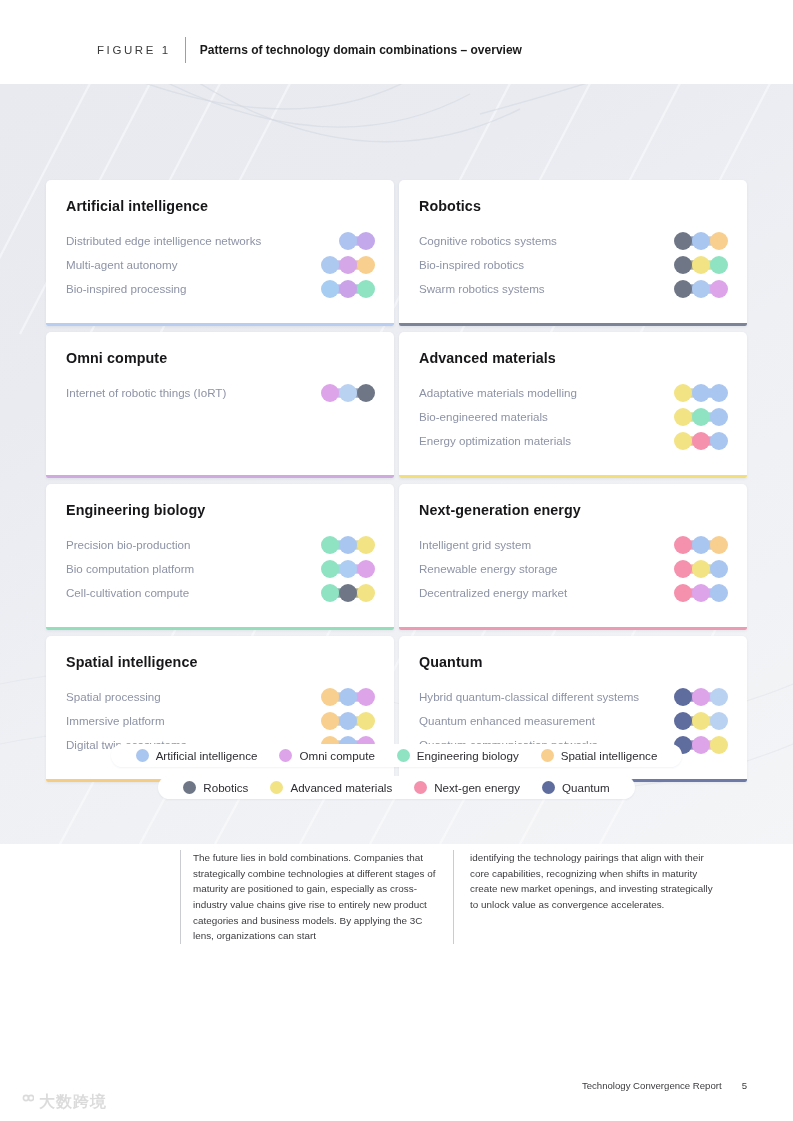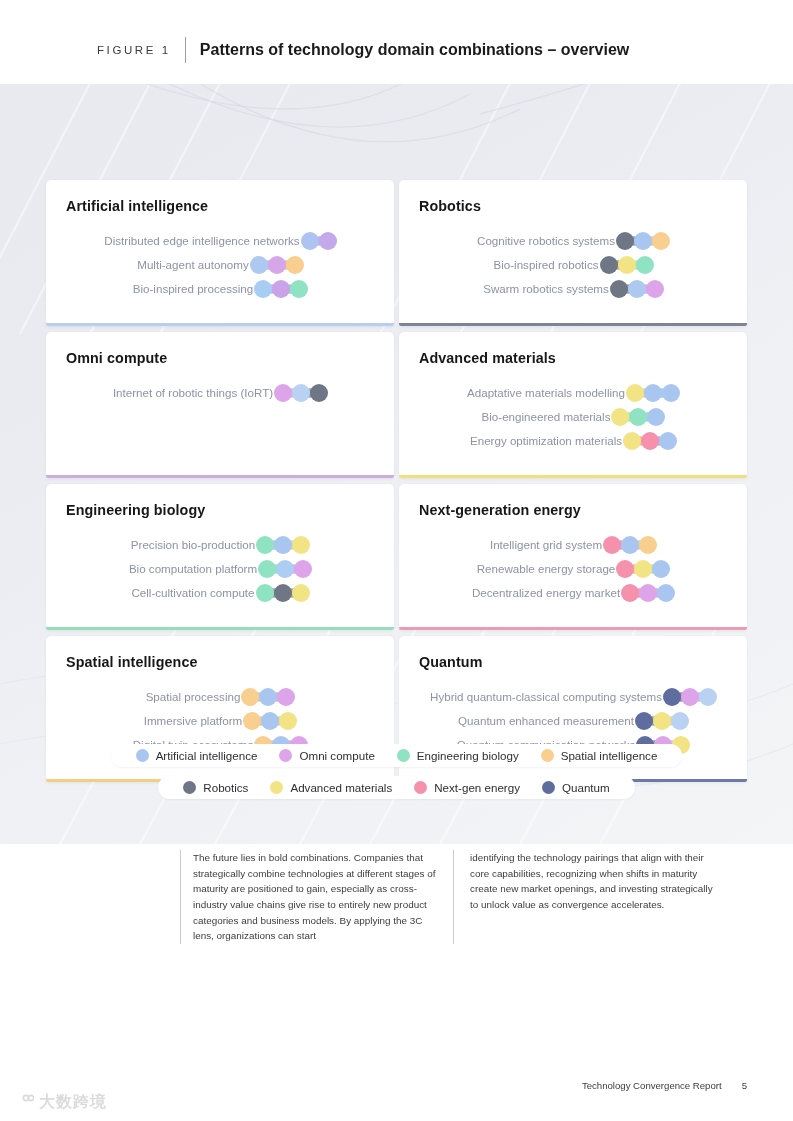--- a/index.html
+++ b/index.html
@@ -18,21 +18,21 @@
   }
   .fig-label {
     font-size: 11.5px; letter-spacing: 2.6px; color: #3b3b3b;
     font-weight: 400; white-space: nowrap;
   }
   .fig-divider {
     width: 1px; height: 26px; background: #9aa0a6;
     margin: 0 14px 0 14px;
   }
   .fig-title {
-    font-size: 16px; font-weight: 700; color: #1a1a1a; white-space: nowrap;
+    font-size: 12px; font-weight: 700; color: #1a1a1a; white-space: nowrap;
   }
 
   
   .hero {
     position: absolute; top: 84px; left: 0; width: 793px; height: 760px;
     background:
       linear-gradient(150deg, #e8eaf0 0%, #e9ebf1 28%, #eef0f4 55%, #f1f2f5 78%, #f4f5f7 100%);
     overflow: hidden;
   }
   .hero-streaks { position:absolute; inset:0; opacity:.65; }
@@ -59,21 +59,21 @@
     content: ""; position: absolute; left: 0; right: 0; bottom: 0;
     height: 3px; border-radius: 0 0 2px 2px;
     background: var(--accent, transparent);
   }
   .card-title {
     font-size: 14.3px; font-weight: 700; color: #17171a;
     letter-spacing: .1px; margin-bottom: 15px;
   }
   .rows { display: flex; flex-direction: column; gap: 0; }
   .row {
-    display: flex; align-items: center; justify-content: center;
+    display: flex; align-items: center; justify-content: space-between;
     min-height: 24px; padding: 1px 0;
   }
   .row-label {
     font-size: 11.6px; color: #8d93a6; line-height: 1.28;
     max-width: 232px; font-weight: 400;
   }
   .chain { display: flex; align-items: center; flex-shrink: 0; }
   .chain svg { display: block; }
 
   
@@ -621,21 +621,21 @@
                   <circle cx="46" cy="10" r="9" fill="#dda4ea"></circle>
                 </svg>
               </span>
             </div>
           </div>
         </div>
         <div class="card" style="--accent: #6d7aa8;">
           <div class="card-title">Quantum</div>
           <div class="rows">
             <div class="row">
-              <span class="row-label">Hybrid quantum-classical computing systems</span>
+              <span class="row-label">Hybrid quantum-classical different systems</span>
               <span class="chain">
                 <svg width="56" height="20" viewBox="0 0 56 20" aria-hidden="true">
                   <defs>
                     <linearGradient id="g7_0_0" x1="0" y1="0" x2="1" y2="0">
       <stop offset="0%" stop-color="#5f6c9e"></stop>
                       <stop offset="100%" stop-color="#dda4ea"></stop>
                     </linearGradient>
                     <linearGradient id="g7_0_1" x1="0" y1="0" x2="1" y2="0">
       <stop offset="0%" stop-color="#dda4ea"></stop>
                       <stop offset="100%" stop-color="#b9d2f2"></stop>

